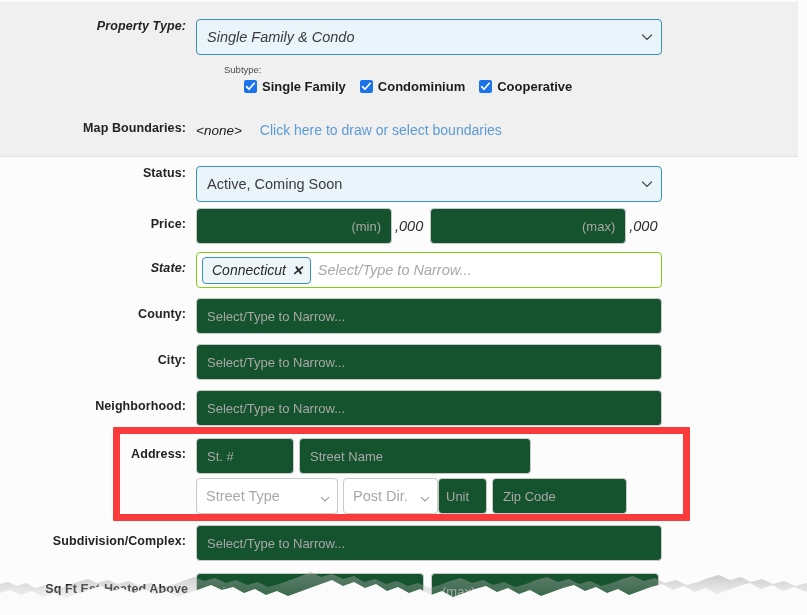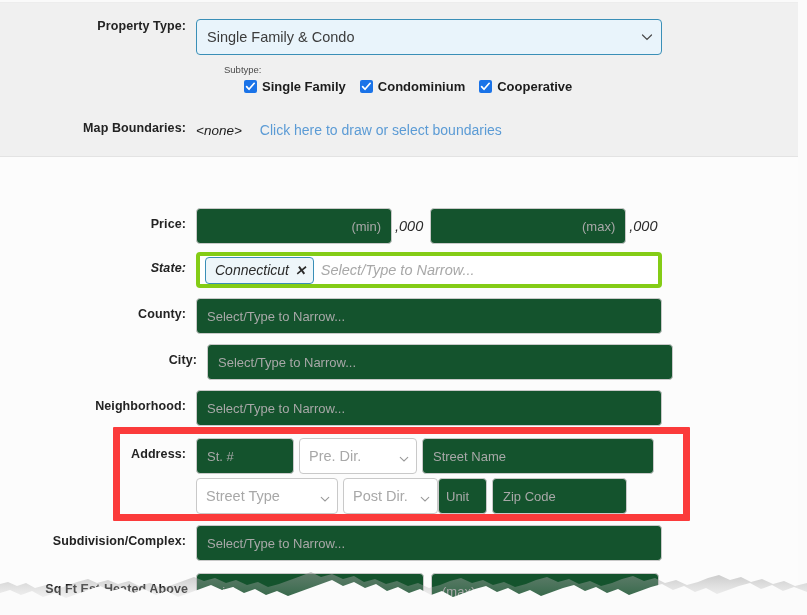--- a/index.html
+++ b/index.html
@@ -155,21 +155,21 @@
     color: #2b2b2b;
     padding-left: 3px;
     font-style: italic;
   }
 
   
   .tokenfield {
     box-sizing: border-box;
     height: 36px;
     background: #fff;
-    border: 4px solid #84cc16;
+    border: 1px solid #84cc16;
     border-radius: 4px;
     display: flex;
     align-items: center;
     padding: 0 6px 0 5px;
     gap: 7px;
   }
   .chip {
     display: flex;
     align-items: center;
     gap: 6px;
@@ -267,21 +267,21 @@
 </head>
 <body>
 
 <div id="screen">
 
   <div class="panel-top-rule"></div>
   <div class="panel-gray"></div>
   <div class="panel-white"></div>
   <div class="right-strip"></div>
 
-  <div class="row" style="top:19px;">
+  <div class="row" style="top:19px;font-style:italic;">
     <div class="lbl">Property Type:</div>
     <div class="fieldwrap">
       <div class="sel" style="width:466px;">
         <span>Single Family &amp; Condo</span>
         <span class="chev">
           <svg viewBox="0 0 12 12" width="12" height="12">
               <path d="M1.5 4 L6 8.4 L10.5 4" fill="none" stroke="#4a4a4a" stroke-width="1.25" stroke-linecap="round"></path>
             </svg>
         </span>
       </div>
@@ -323,20 +323,33 @@
   </div>
 
   <div class="row" style="top:121px;">
     <div class="lbl">Map Boundaries:</div>
     <div class="fieldwrap" style="padding-top:1px;">
       <span class="mb-none">&lt;none&gt;</span>
       <span class="mb-link">Click here to draw or select boundaries</span>
     </div>
   </div>
 
+  <div class="row" style="top:166px;">
+    <div class="lbl">Status:</div>
+    <div class="fieldwrap">
+      <div class="sel" style="width:466px;">
+        <span>Active, Coming Soon</span>
+        <span class="chev">
+          <svg viewBox="0 0 12 12" width="12" height="12">
+              <path d="M1.5 4 L6 8.4 L10.5 4" fill="none" stroke="#4a4a4a" stroke-width="1.25" stroke-linecap="round"></path>
+            </svg>
+        </span>
+      </div>
+    </div>
+  </div>
 
   <div class="row" style="top:208px;">
     <div class="lbl" style="padding-top:9px;">Price:</div>
     <div class="fieldwrap">
       <div class="txt right" style="width:196px;">
         <span>(min)</span>
       </div>
       <span class="suffix">,000</span>
       <div class="txt right" style="width:196px; margin-left:7px;">
         <span>(max)</span>
@@ -361,21 +374,21 @@
   <div class="row" style="top:298px;">
     <div class="lbl" style="padding-top:9px;">County:</div>
     <div class="fieldwrap">
       <div class="txt" style="width:466px;">
         <span>Select/Type to Narrow...</span>
       </div>
     </div>
   </div>
 
   <div class="row" style="top:344px;">
-    <div class="lbl" style="padding-top:9px;margin-left:11px;">City:</div>
+    <div class="lbl" style="padding-top:9px;">City:</div>
     <div class="fieldwrap">
       <div class="txt" style="width:466px;">
         <span>Select/Type to Narrow...</span>
       </div>
     </div>
   </div>
 
   <div class="row" style="top:390px;">
     <div class="lbl" style="padding-top:9px;">Neighborhood:</div>
     <div class="fieldwrap">
@@ -384,28 +397,20 @@
       </div>
     </div>
   </div>
 
   <div class="row" style="top:438px;">
     <div class="lbl" style="padding-top:9px;">Address:</div>
     <div style="display:flex; flex-direction:column; gap:4px;">
       <div class="fieldwrap">
         <div class="txt" style="width:98px;">
           <span>St. #</span>
-        </div>
-        <div class="drop" style="width:118px; margin-left:5px;">
-          <span>Pre. Dir.</span>
-          <span class="chev-sm">
-            <svg viewBox="0 0 12 12" width="10" height="10">
-                <path d="M1.5 4 L6 8.4 L10.5 4" fill="none" stroke="#9a9a9a" stroke-width="1.3" stroke-linecap="round"></path>
-              </svg>
-          </span>
         </div>
         <div class="txt" style="width:232px; margin-left:5px;">
           <span>Street Name</span>
         </div>
       </div>
       <div class="fieldwrap">
         <div class="drop" style="width:142px;">
           <span>Street Type</span>
           <span class="chev-sm">
             <svg viewBox="0 0 12 12" width="10" height="10">

